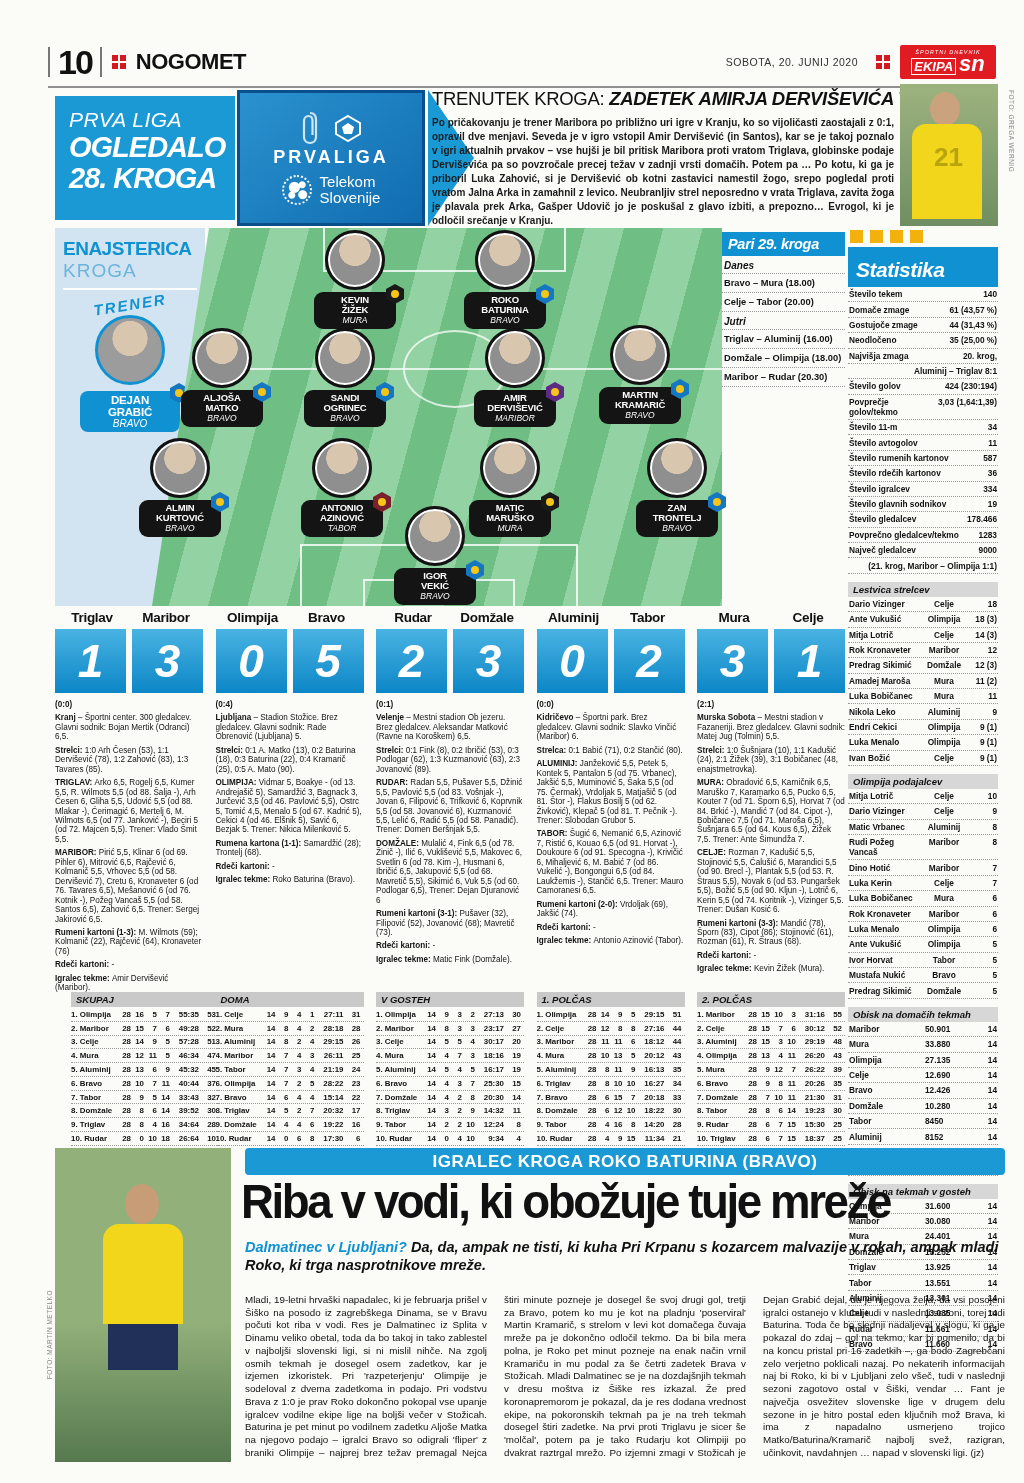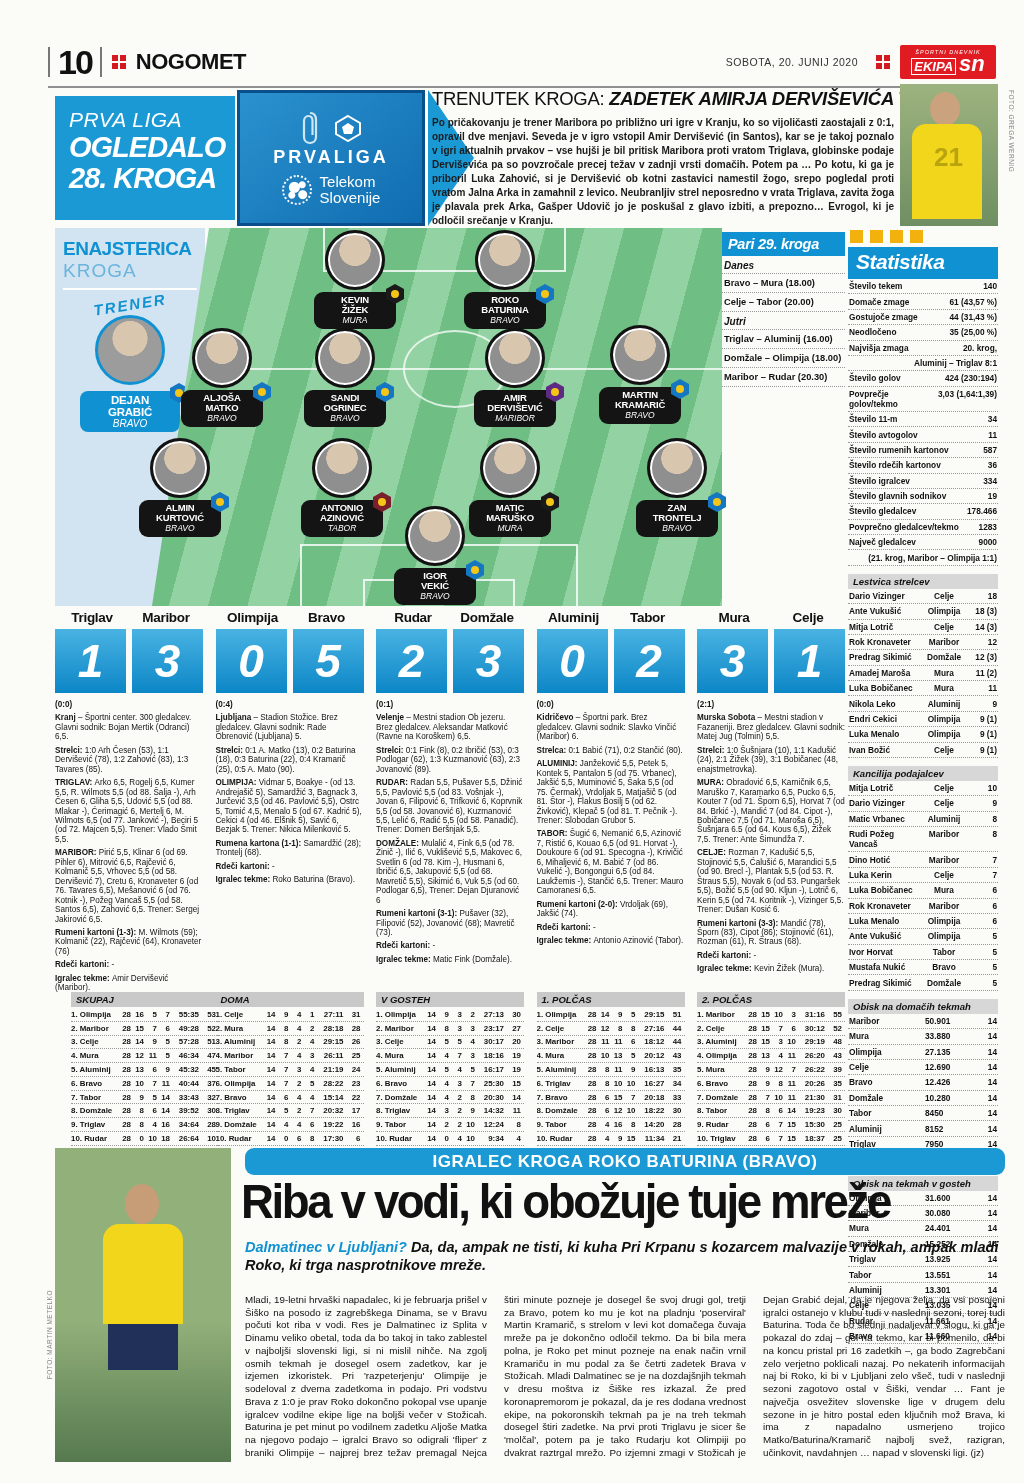--- a/index.html
+++ b/index.html
@@ -77,21 +77,21 @@
   
   #pari{position:absolute;left:667px;top:4px;width:123px}
   #pari .hd{background:#1092d2;color:#fff;font-weight:bold;font-style:italic;font-size:14.5px;padding:4px 6px;letter-spacing:-.3px}
   #pari .pgroup{font-weight:bold;font-style:italic;font-size:10px;padding:4px 2px 2px;border-bottom:1px dotted #999}
   #pari .prow{font-weight:bold;font-size:9.3px;padding:4px 2px;border-bottom:1px dotted #999}
 
   
   #statcol{position:absolute;left:848px;top:230px;width:150px}
   .sq-row{display:flex;gap:7px;margin:0 0 4px 2px}
   .sq-row i{width:13px;height:13px;background:#f2b10d}
-  .stat-hd{background:#1092d2;color:#fff;font-weight:bold;font-style:italic;font-size:21px;padding:3px 8px 5px;letter-spacing:-.5px}
+  .stat-hd{background:#1092d2;color:#fff;font-weight:bold;font-style:italic;font-size:21px;padding:11px 8px 5px;letter-spacing:-.5px}
   .srow{display:flex;font-size:8.3px;font-weight:bold;padding:2.2px 1px;border-bottom:1px dotted #999;align-items:baseline}
   .srow .sl{flex:1;text-align:left;padding-right:4px}
   .srow .sv{text-align:right;white-space:nowrap}
   .srow.note{justify-content:flex-end}
   .subhd{background:#d7d7d7;font-weight:bold;font-style:italic;font-size:9.5px;padding:2px 5px;margin-top:8px}
   .r3 .c1{flex:1;text-align:left}
   .r3 .c2{width:50px;text-align:center}
   .r3 .c3{width:28px;text-align:right}
   .att .c1{flex:1;text-align:left}
   .att .c2{width:52px;text-align:left}
@@ -117,21 +117,21 @@
   .tn{width:13px;text-align:right;font-weight:bold}
   .tg{width:29px;text-align:right;font-weight:bold}
   .tp{width:17px;text-align:right;font-weight:bold}
 
   
   #feature{position:absolute;left:55px;top:1148px;width:950px;height:318px}
   .fphoto{position:absolute;left:0;top:0;width:176px;height:314px;background:linear-gradient(180deg,#92b07a 0 55%,#56794f);overflow:hidden}
   .fphoto .head{position:absolute;left:70px;top:36px;width:34px;height:40px;border-radius:50%;background:#c79d78}
   .fphoto .torso{position:absolute;left:48px;top:76px;width:80px;height:100px;border-radius:16px 16px 0 0;background:#f2d61c}
   .fphoto .shorts{position:absolute;left:53px;top:176px;width:70px;height:46px;background:#203058}
-  .fkick{position:absolute;left:190px;top:0;width:760px;height:27px;background:#1a99d4;color:#fff;font-weight:bold;font-size:17px;letter-spacing:.5px;display:flex;align-items:center;justify-content:center;border-radius:9px}
+  .fkick{position:absolute;left:190px;top:0;width:760px;height:27px;background:#1a99d4;color:#fff;font-weight:bold;font-size:17px;letter-spacing:.5px;display:flex;align-items:center;justify-content:center;border-radius:4px}
   .fhead{position:absolute;left:186px;top:30px;width:800px;font-size:48px;font-weight:bold;letter-spacing:-2.5px;transform:scaleX(.95);transform-origin:left;line-height:1;white-space:nowrap}
   .flead{position:absolute;left:190px;top:90px;width:758px;font-size:14.5px;font-weight:bold;font-style:italic;line-height:1.25}
   .flead .blue{color:#1092d2}
   .fcols{position:absolute;left:190px;top:146px;width:760px;height:168px;display:flex;gap:17px}
   .fcol{flex:1;font-size:9.8px;line-height:1.3;text-align:justify;overflow:hidden}
 </style>
 </head>
 <body>
 
 <div id="hdr">
@@ -382,21 +382,21 @@
         <span class="c1">Luka Menalo</span>
         <span class="c2">Olimpija</span>
         <span class="c3">9 (1)</span>
       </div>
       <div class="srow r3">
         <span class="c1">Ivan Božić</span>
         <span class="c2">Celje</span>
         <span class="c3">9 (1)</span>
       </div>
     </div>
-  <div class="subhd">Kancilija podajalcev</div>
+  <div class="subhd">Olimpija podajalcev</div>
   <div id="assist-rows">
       <div class="srow r3">
         <span class="c1">Mitja Lotrič</span>
         <span class="c2">Celje</span>
         <span class="c3">10</span>
       </div>
       <div class="srow r3">
         <span class="c1">Dario Vizinger</span>
         <span class="c2">Celje</span>
         <span class="c3">9</span>

